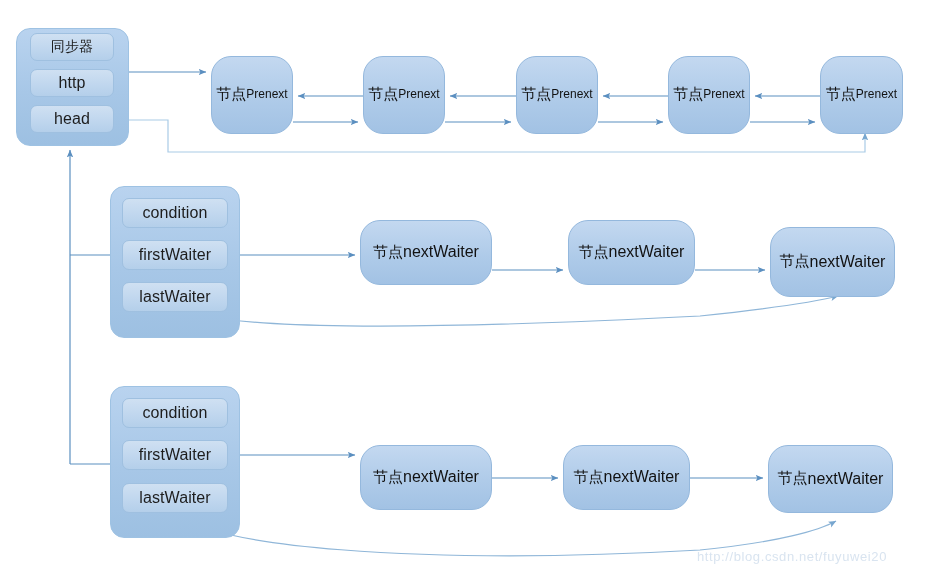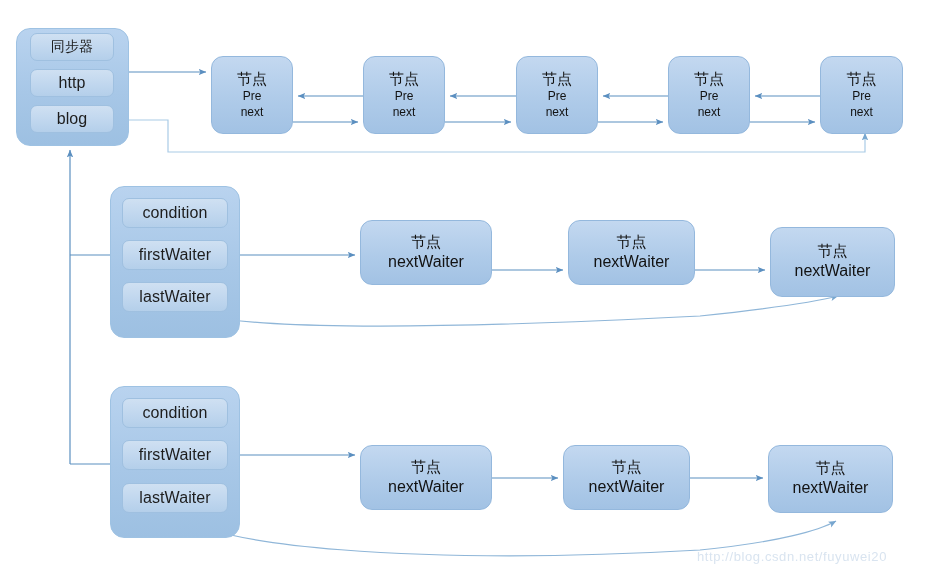--- a/index.html
+++ b/index.html
@@ -51,26 +51,25 @@
     white-space: nowrap;
   }
   .field.cjk {
     font-family: "DejaVu Sans", sans-serif;
     font-size: 14px;
   }
 
   
   .node {
     position: absolute;
-    border-radius: 12px;
+    border-radius: 20px;
     background: linear-gradient(180deg, #c3d8f0 0%, #afcbe9 55%, #a2c2e4 100%);
     border: 1px solid #94b8dd;
     box-sizing: border-box;
     display: flex;
-    flex-direction: column;
     align-items: center;
     justify-content: center;
     color: #121212;
     line-height: 1.28;
   }
   .node .cn {
     font-family: "DejaVu Sans", sans-serif;
     font-size: 15px;
   }
   .node .en {
@@ -132,21 +131,21 @@
       <path d="M690,478 L763,478" marker-end="url(#ah)"></path>
 
       <path stroke="#8fb6d8" d="M180,512 C196,546 420,566 700,550 C780,542 820,530 836,521" marker-end="url(#ahl)"></path>
     </g>
   </svg>
 
   <div class="panel" style="left:16px; top:28px; width:113px; height:118px;">
   </div>
   <div class="field cjk" style="left:30px; top:33px; width:84px; height:28px;text-align:right;">同步器</div>
   <div class="field" style="left:30px; top:69px; width:84px; height:28px;">http</div>
-  <div class="field" style="left:30px; top:105px; width:84px; height:28px;">blog</div>
+  <div class="field" style="left:30px; top:105px; width:84px; height:28px;">head</div>
 
   <div class="node" style="left:211px; top:56px; width:82px; height:78px;">
     <div class="cn">节点</div>
     <div class="en">Pre</div>
     <div class="en">next</div>
   </div>
   <div class="node" style="left:363px; top:56px; width:82px; height:78px;">
     <div class="cn">节点</div>
     <div class="en">Pre</div>
     <div class="en">next</div>

